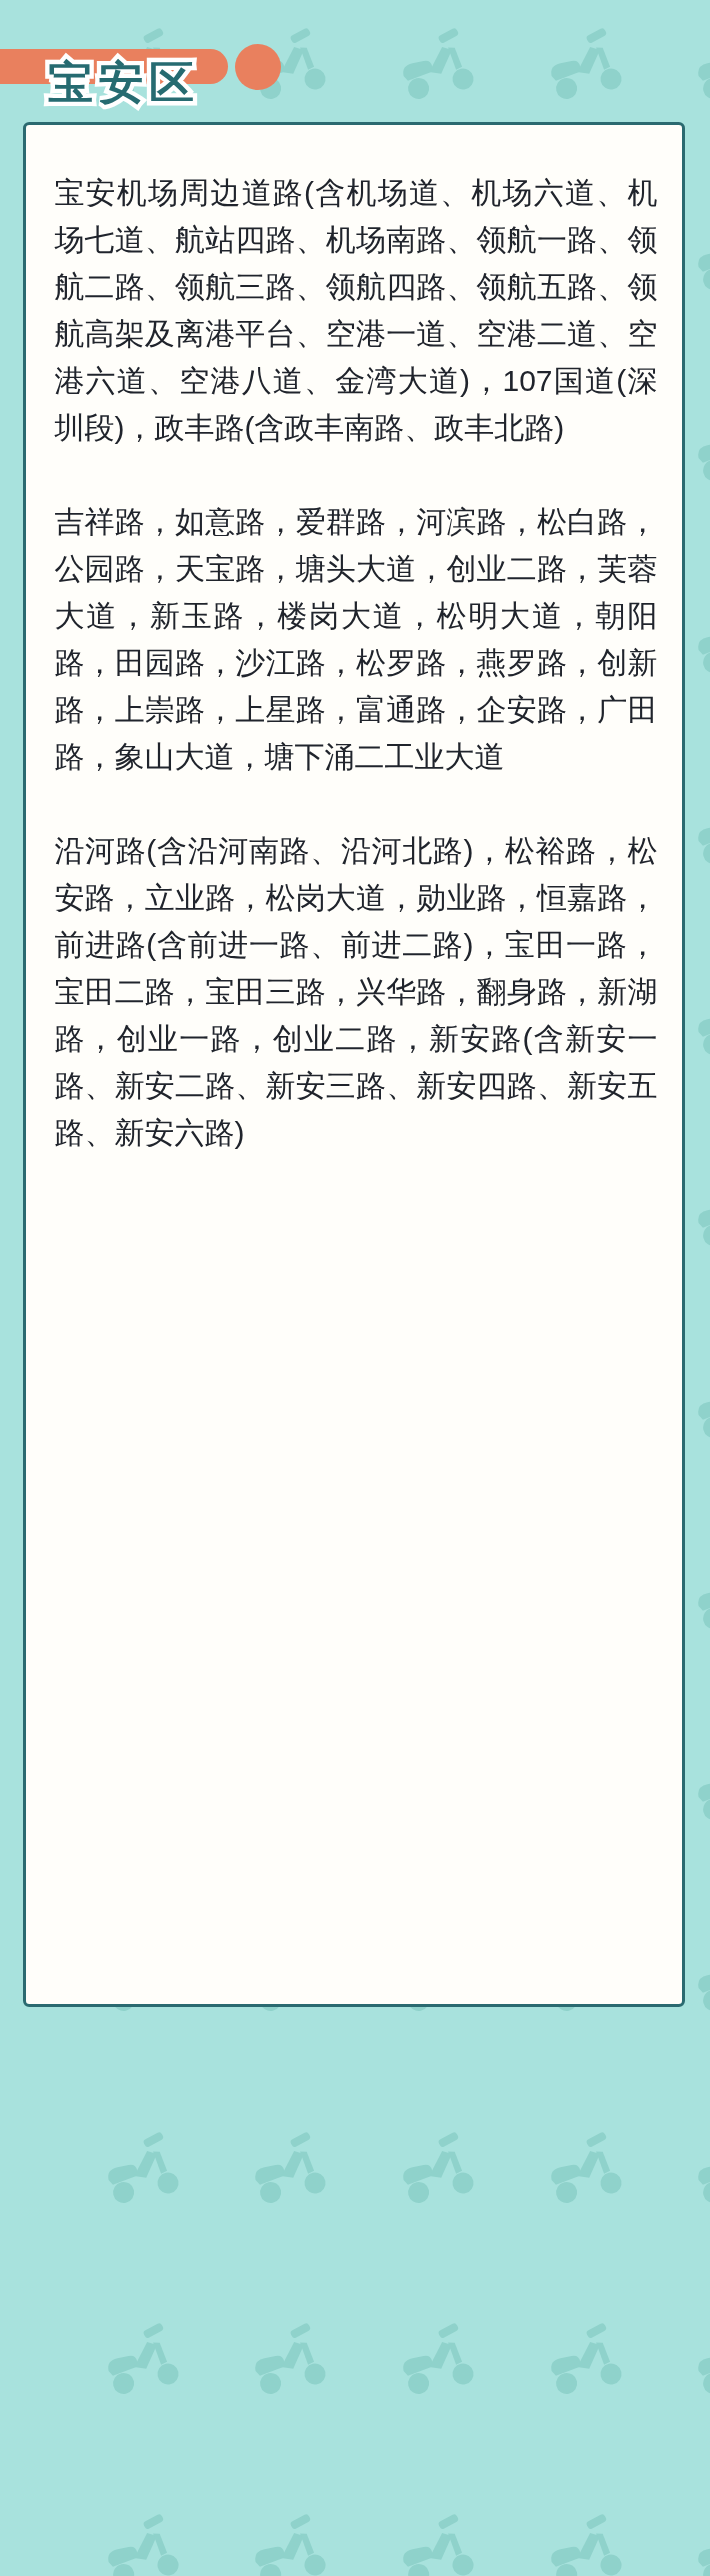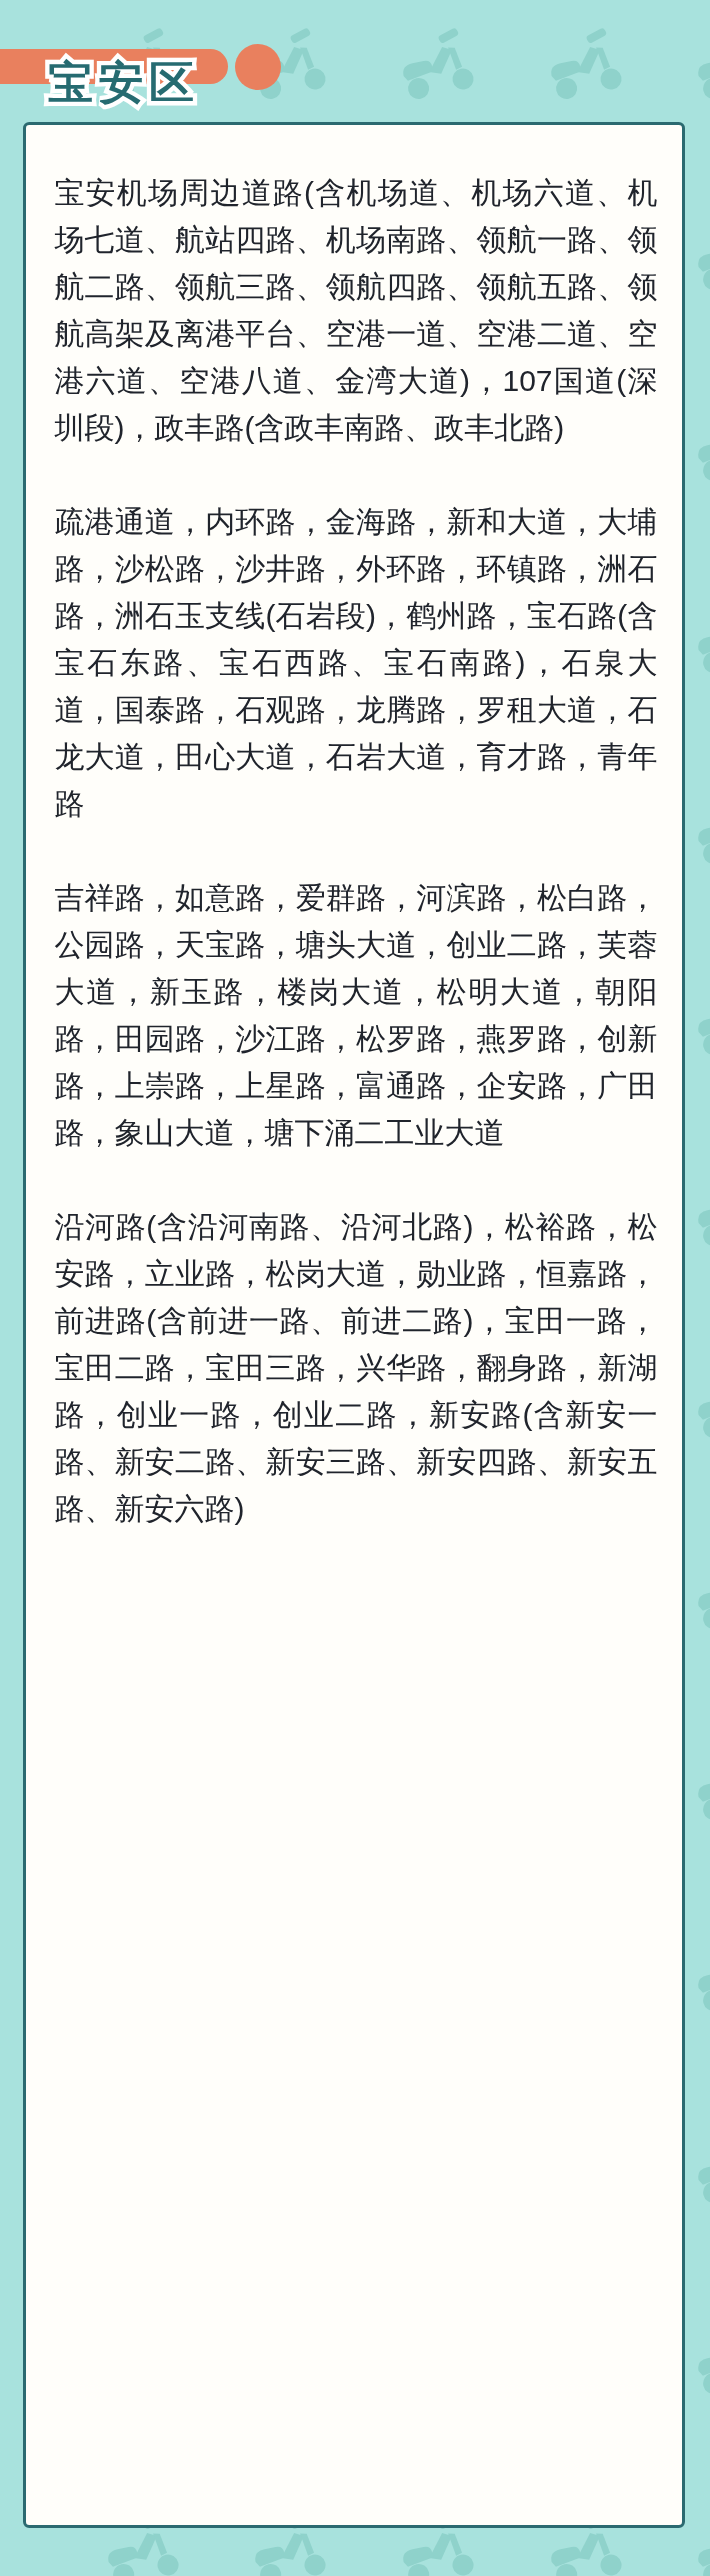--- a/index.html
+++ b/index.html
@@ -65,21 +65,21 @@
     color: #ffffff;
     -webkit-text-stroke: 8.6px #ffffff;
   }
   .district-title .fill {
     position: relative;
     color: var(--badge_text);
   }
   .card {
     position: absolute;
     left: 23.4px; top: 122px;
-    width: 662px; height: 2406px;
+    width: 662px; height: 1885px;
     z-index: 1;
     background: var(--card_background);
     border: 3.1px solid var(--card_border);
     border-radius: 6.2px;
     padding: 44px 25px 0 28px;
   }
   .card p {
     font-size: 30px;
     line-height: 47px;
     font-weight: 400;
@@ -320,17 +320,16 @@
   <div class="banner-bar"></div>
   <div class="banner-dot"></div>
 </div>
 <div class="district-title">
   <span class="t outline">宝安区</span>
   <span class="t fill">宝安区</span>
 </div>
 
 <div class="card">
   <p>宝安机场周边道路(含机场道、机场六道、机场七道、航站四路、机场南路、领航一路、领航二路、领航三路、领航四路、领航五路、领航高架及离港平台、空港一道、空港二道、空港六道、空港八道、金湾大道)，107国道(深圳段)，政丰路(含政丰南路、政丰北路)</p>
-  <p>疏港通道，内环路，金海路，新和大道，大埔路，沙松路，沙井路，外环路，环镇路，洲石路，洲石玉支线(石岩段)，鹤州路，宝石路(含宝石东路、宝石西路、宝石南路)，石泉大道，国泰路，石观路，龙腾路，罗租大道，石龙大道，田心大道，石岩大道，育才路，青年路</p>
   <p>吉祥路，如意路，爱群路，河滨路，松白路，公园路，天宝路，塘头大道，创业二路，芙蓉大道，新玉路，楼岗大道，松明大道，朝阳路，田园路，沙江路，松罗路，燕罗路，创新路，上崇路，上星路，富通路，企安路，广田路，象山大道，塘下涌二工业大道</p>
   <p>沿河路(含沿河南路、沿河北路)，松裕路，松安路，立业路，松岗大道，勋业路，恒嘉路，前进路(含前进一路、前进二路)，宝田一路，宝田二路，宝田三路，兴华路，翻身路，新湖路，创业一路，创业二路，新安路(含新安一路、新安二路、新安三路、新安四路、新安五路、新安六路)</p>
 </div>
 
 
 </body></html>

